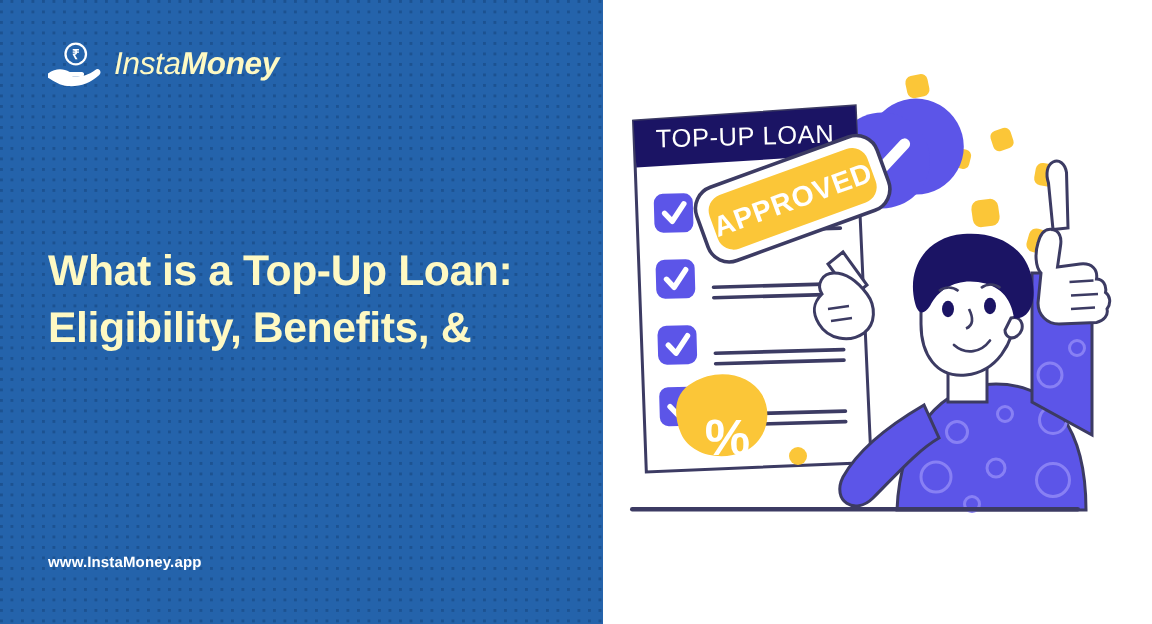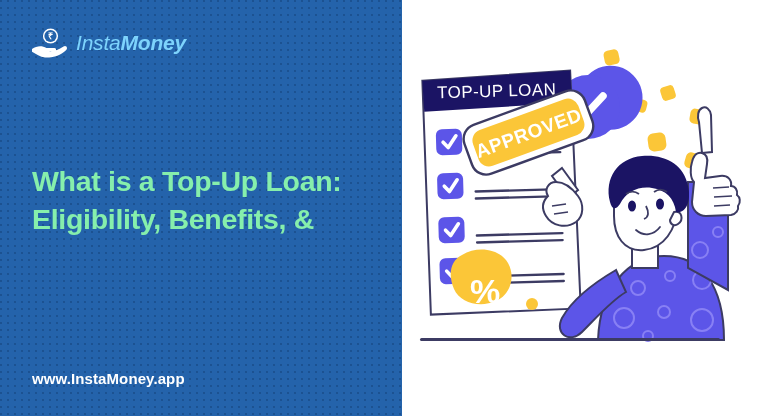--- a/index.html
+++ b/index.html
@@ -25,39 +25,39 @@
   }
   .left-content{position:absolute;inset:0;}
 
   
   .logo{
     position:absolute;left:30px;top:27px;
     display:flex;align-items:center;gap:8px;
   }
   .logo-mark{width:38px;height:32px;display:block;flex:none;}
   .logo-text{
-    font-size:21px;color:#7dd3fc;font-style:italic;
+    font-size:21px;color:#fef9c3;font-style:italic;
     letter-spacing:-.2px;white-space:nowrap;
     font-family:"Liberation Sans", sans-serif;
   }
   .logo-text .lt-a{font-weight:400;}
   .logo-text .lt-b{font-weight:700;}
 
   
   .headline{
     position:absolute;left:32px;top:144px;width:350px;
-    color:#86efac;font-size:28.5px;font-weight:700;line-height:1.32;
+    color:#fef9c3;font-size:28.5px;font-weight:700;line-height:1.32;
     letter-spacing:-.3px;
   }
   .headline .hl-line{display:block;white-space:nowrap;}
 
   
   .site-url{
     position:absolute;left:32px;top:370px;
-    color:#ffffff;font-size:15px;font-weight:700;letter-spacing:.1px;
+    color:#ffffff;font-size:10px;font-weight:700;letter-spacing:.1px;
   }
 
   
   .right-panel{
     position:absolute;left:402px;top:0;width:366px;height:416px;
     background:#ffffff;overflow:hidden;
   }
   .illus{position:absolute;left:0;top:0;width:366px;height:416px;}
 </style>
 </head>

